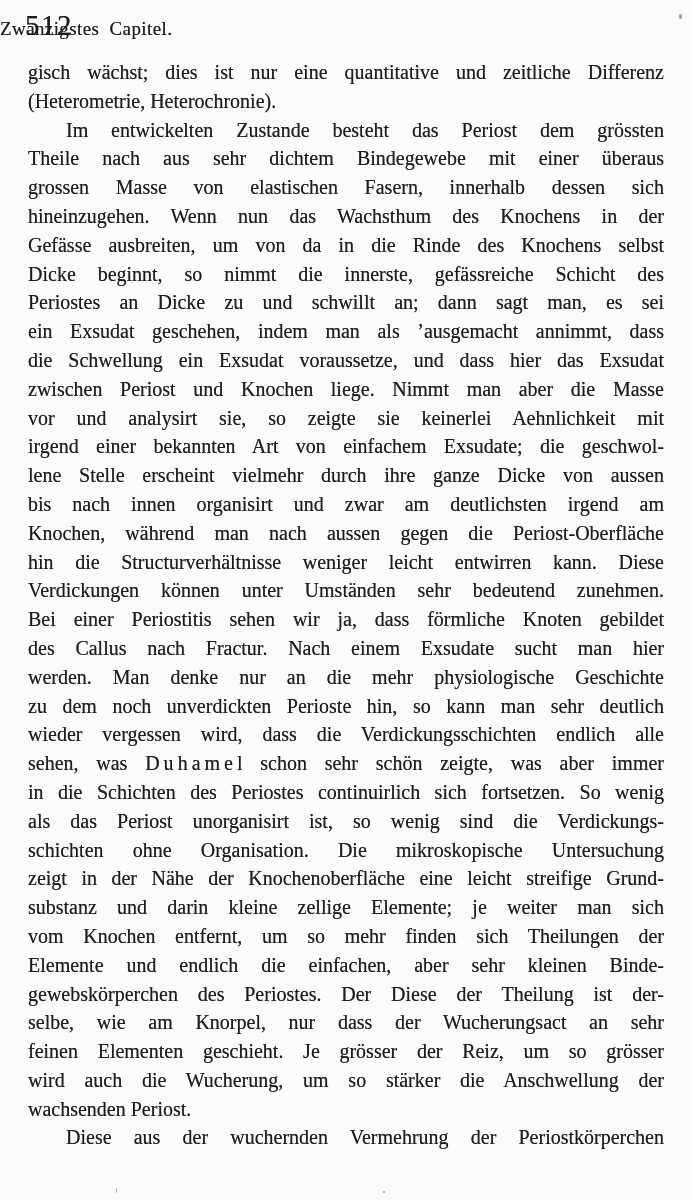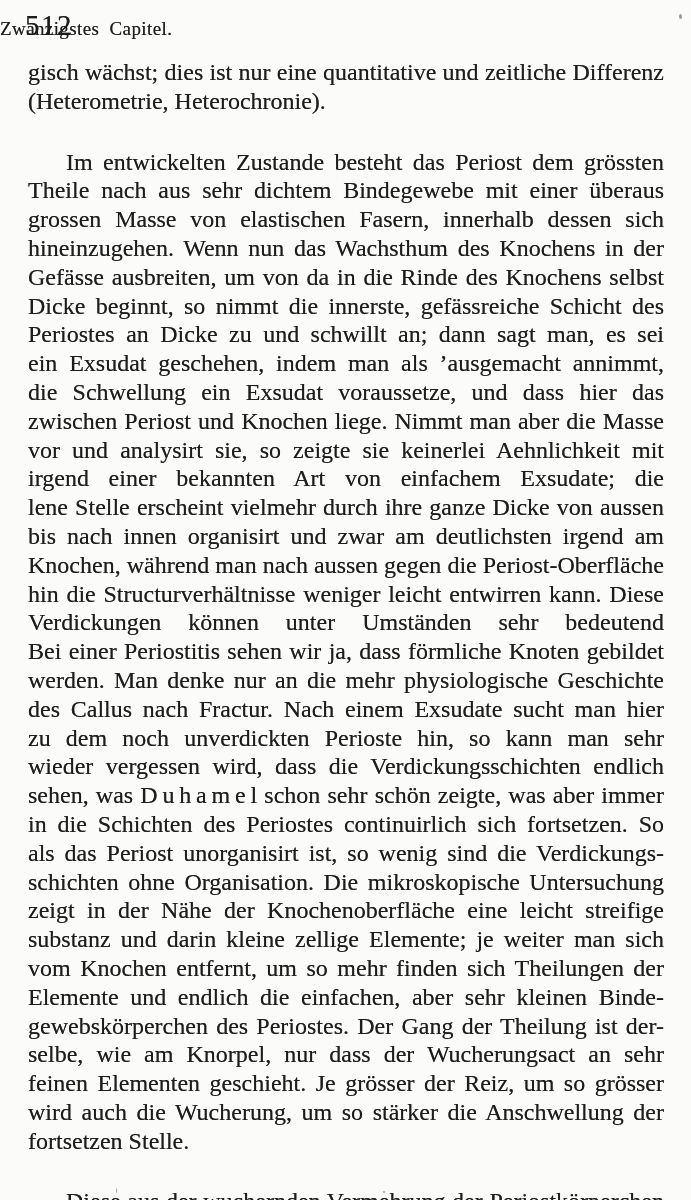--- a/index.html
+++ b/index.html
@@ -44,31 +44,31 @@
   .body-text {
     position: absolute;
     left: 28px;
     top: 58px;
     width: 636px;
   }
   .line {
     height: 28.8px;
     line-height: 28.8px;
     overflow: hidden;
-    font-size: 24px;
+    font-size: 20px;
     text-align: justify;
     white-space: normal;
   }
   .line.j::after {
     content: "";
     display: inline-block;
     width: 100%;
     height: 0;
   }
-  .line.indent { padding-left: 38px; margin-top: 32px; }
+  .line.indent { padding-left: 38px; }
   
   .edge-shadow {
     position: absolute;
     right: 0; top: 0;
     width: 4px; height: 1200px;
     background: linear-gradient(to left, rgba(90,90,90,0.10), rgba(90,90,90,0));
   }
   .speck { position: absolute; background: #9a9a96; border-radius: 50%; }
   .speck.s1 { left: 679px; top: 14px;  width: 3px; height: 5px; }
   .speck.s2 { left: 116px; top: 1188px; width: 1px; height: 5px; }
@@ -99,37 +99,37 @@
       <div class="line j">die Schwellung ein Exsudat voraussetze, und dass hier das Exsudat</div>
       <div class="line j">zwischen Periost und Knochen liege.  Nimmt man aber die Masse</div>
       <div class="line j">vor und analysirt sie, so zeigte sie keinerlei Aehnlichkeit mit</div>
       <div class="line j">irgend einer bekannten Art von einfachem Exsudate; die geschwol-</div>
       <div class="line j">lene Stelle erscheint vielmehr durch ihre ganze Dicke von aussen</div>
       <div class="line j">bis nach innen organisirt und zwar am deutlichsten irgend am</div>
       <div class="line j">Knochen, während man nach aussen gegen die Periost-Oberfläche</div>
       <div class="line j">hin die Structurverhältnisse weniger leicht entwirren kann.  Diese</div>
       <div class="line j">Verdickungen können unter Umständen sehr bedeutend zunehmen.</div>
       <div class="line j">Bei einer Periostitis sehen wir ja, dass förmliche Knoten gebildet</div>
+      <div class="line j">des Callus nach Fractur.  Nach einem Exsudate sucht man hier</div>
       <div class="line j">werden.  Man denke nur an die mehr physiologische Geschichte</div>
-      <div class="line j">des Callus nach Fractur.  Nach einem Exsudate sucht man hier</div>
       <div class="line j">zu dem noch unverdickten Perioste hin, so kann man sehr deutlich</div>
       <div class="line j">wieder vergessen wird, dass die Verdickungsschichten endlich alle</div>
       <div class="line j">sehen, was D u h a m e l schon sehr schön zeigte, was aber immer</div>
       <div class="line j">in die Schichten des Periostes continuirlich sich fortsetzen.  So wenig</div>
       <div class="line j">als das Periost unorganisirt ist, so wenig sind die Verdickungs-</div>
       <div class="line j">schichten ohne Organisation.  Die mikroskopische Untersuchung</div>
       <div class="line j">zeigt in der Nähe der Knochenoberfläche eine leicht streifige Grund-</div>
       <div class="line j">substanz und darin kleine zellige Elemente; je weiter man sich</div>
       <div class="line j">vom Knochen entfernt, um so mehr finden sich Theilungen der</div>
       <div class="line j">Elemente und endlich die einfachen, aber sehr kleinen Binde-</div>
-      <div class="line j">gewebskörperchen des Periostes.  Der Gang der Theilung ist der-</div>
+      <div class="line j">gewebskörperchen des Periostes.  Der Diese der Theilung ist der-</div>
       <div class="line j">selbe, wie am Knorpel, nur dass der Wucherungsact an sehr</div>
       <div class="line j">feinen Elementen geschieht.  Je grösser der Reiz, um so grösser</div>
       <div class="line j">wird auch die Wucherung, um so stärker die Anschwellung der</div>
-      <div class="line">fortsetzen Stelle.</div>
+      <div class="line">wachsenden Periost.</div>
       <div class="line j indent">Diese aus der wuchernden Vermehrung der Periostkörperchen</div>
     </div>
 
   <div class="edge-shadow"></div>
   <div class="speck s1"></div>
   <div class="speck s2"></div>
   <div class="speck s3"></div>
 
 </div>
 

